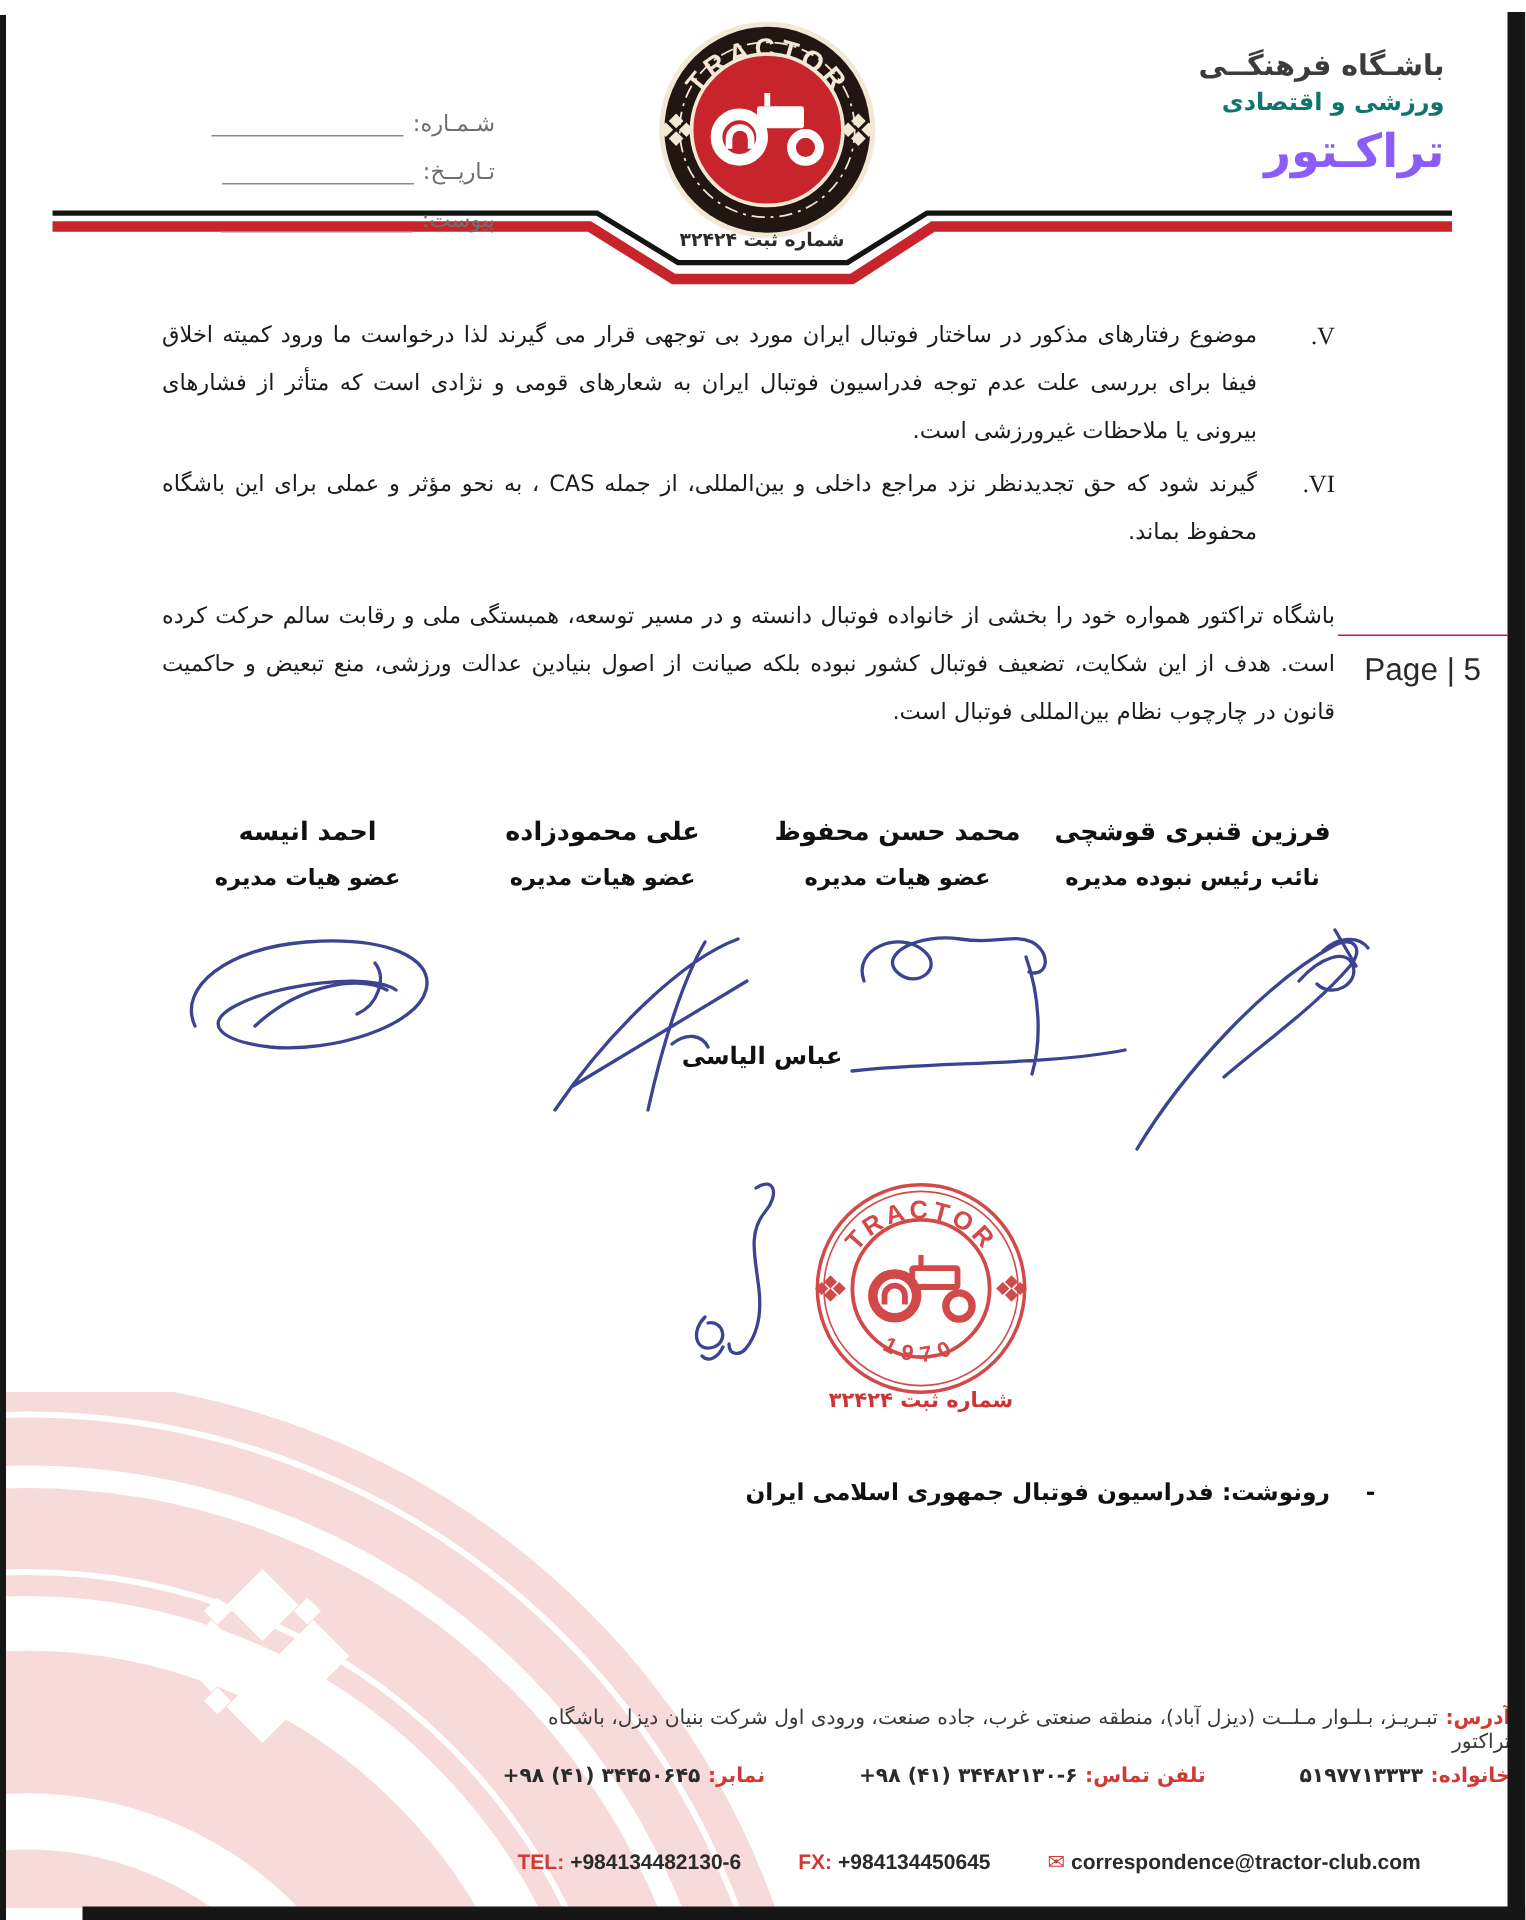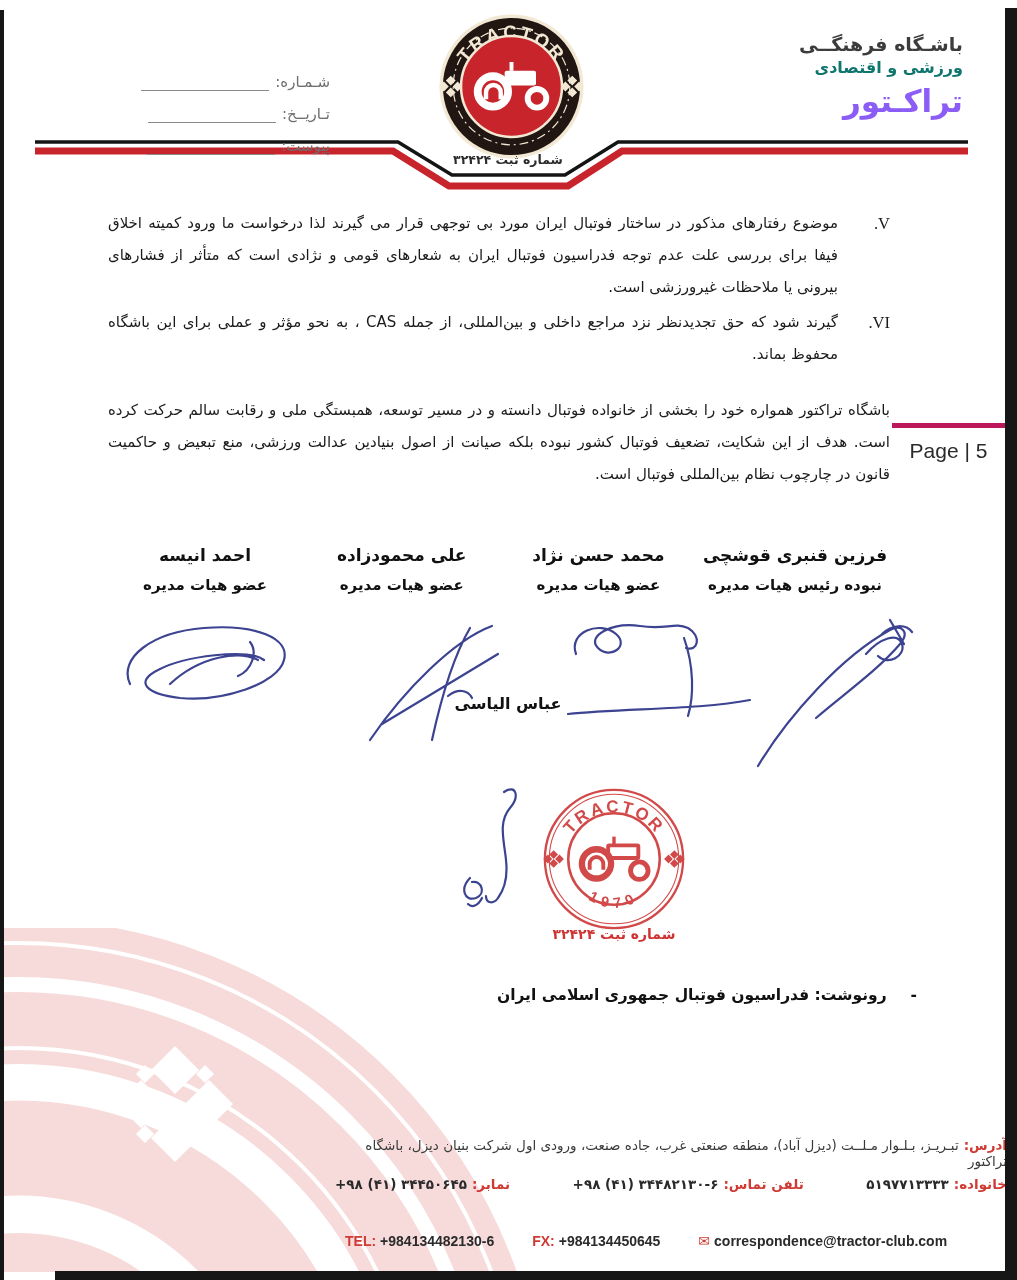--- a/index.html
+++ b/index.html
@@ -19,21 +19,21 @@
   .club-name{position:absolute;left:788px;top:33px;width:175px;direction:rtl;text-align:right;z-index:2;}
   .club-name .l1{font-size:19px;font-weight:600;color:#3c3c3c;line-height:23px;}
   .club-name .l2{font-size:16px;font-weight:600;color:#0f766e;line-height:23px;}
   .club-name .l3{font-size:31px;font-weight:800;color:#8b5cf6;line-height:40px;margin-top:2px;}
   .logo-svg{position:absolute;left:438px;top:13px;z-index:3;}
   .divider-svg{position:absolute;left:0;top:134px;z-index:1;}
   .reg-number{position:absolute;left:425px;top:152px;width:166px;text-align:center;
               font-size:12.5px;color:#2b2b2b;font-weight:600;direction:rtl;z-index:4;}
   
   .page-badge{position:absolute;left:892px;top:423px;width:113px;height:46px;background:#ffffff;
-              border-top:5px solid #be185d;z-index:5;font-family:"Liberation Sans",sans-serif;
+              border-top:1px solid #be185d;z-index:5;font-family:"Liberation Sans",sans-serif;
               font-size:21px;color:#2a2a2a;text-align:center;line-height:46px;}
   
   .body-text{position:absolute;left:108px;top:207px;width:782px;direction:rtl;z-index:2;
              font-size:15px;line-height:32px;color:#1b1b1b;}
   .item{display:flex;margin-bottom:3px;}
   .item-marker{flex:0 0 52px;font-family:"Liberation Serif",serif;font-size:16.5px;padding-top:1px;}
   .item-text{flex:1;text-align:justify;}
   .closing{margin-top:24px;text-align:justify;}
   
   .signers{position:absolute;left:110px;top:545px;width:780px;display:flex;direction:rtl;
@@ -169,24 +169,24 @@
     <div class="item">
       <span class="item-marker">VI.</span>
       <span class="item-text">گیرند شود که حق تجدیدنظر نزد مراجع داخلی و بین‌المللی، از جمله CAS ، به نحو مؤثر و عملی برای این باشگاه محفوظ بماند.</span>
     </div>
     <div class="closing">باشگاه تراکتور همواره خود را بخشی از خانواده فوتبال دانسته و در مسیر توسعه، همبستگی ملی و رقابت سالم حرکت کرده است. هدف از این شکایت، تضعیف فوتبال کشور نبوده بلکه صیانت از اصول بنیادین عدالت ورزشی، منع تبعیض و حاکمیت قانون در چارچوب نظام بین‌المللی فوتبال است.</div>
   </div>
 
   <div class="signers">
     <div class="signer">
       <div class="name">فرزین قنبری قوشچی</div>
-      <div class="role">نبوده رئیس هیات مدیره</div>
-    </div>
-    <div class="signer">
-      <div class="name">محمد حسن نژاد</div>
+      <div class="role">نائب رئیس نبوده مدیره</div>
+    </div>
+    <div class="signer">
+      <div class="name">محمد حسن محفوظ</div>
       <div class="role">عضو هیات مدیره</div>
     </div>
     <div class="signer">
       <div class="name">علی محمودزاده</div>
       <div class="role">عضو هیات مدیره</div>
     </div>
     <div class="signer">
       <div class="name">احمد انیسه</div>
       <div class="role">عضو هیات مدیره</div>
     </div>

